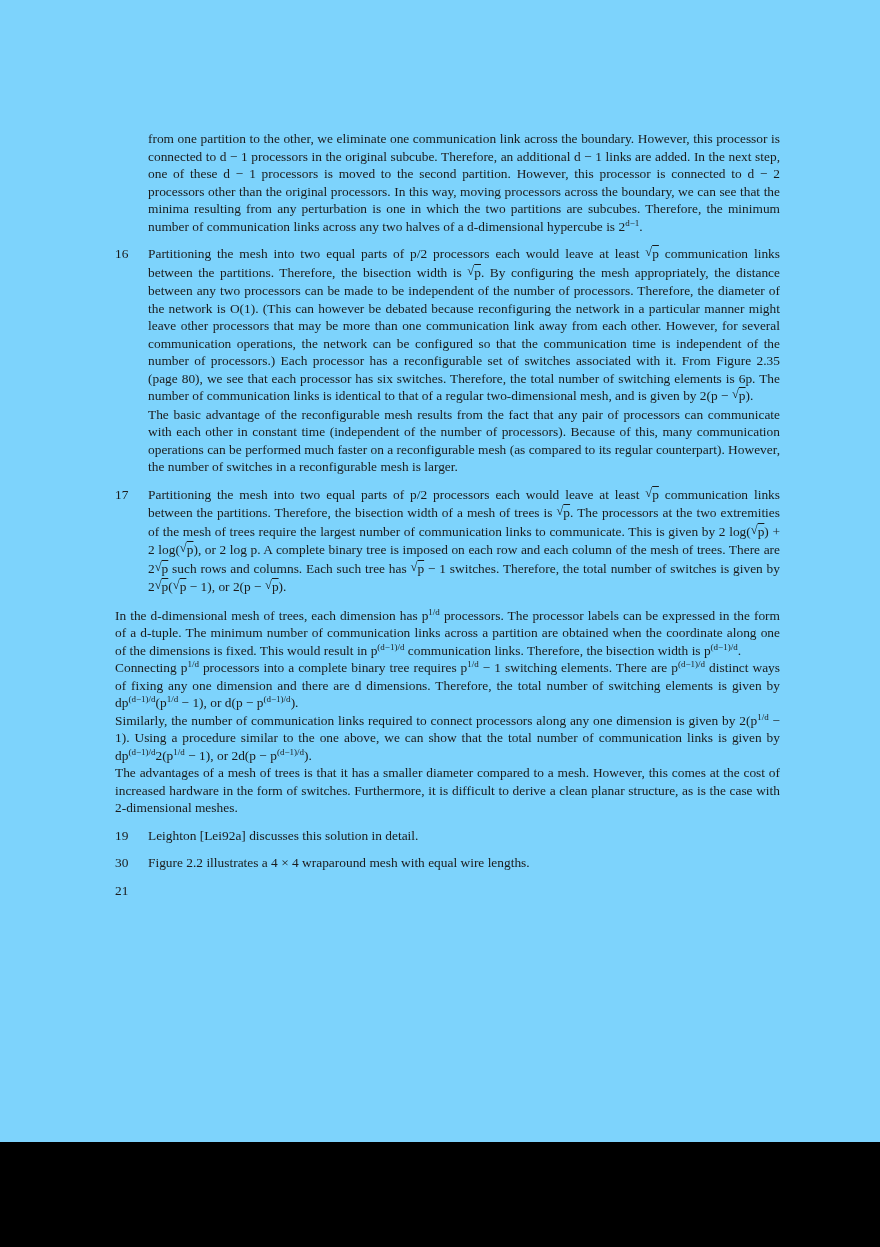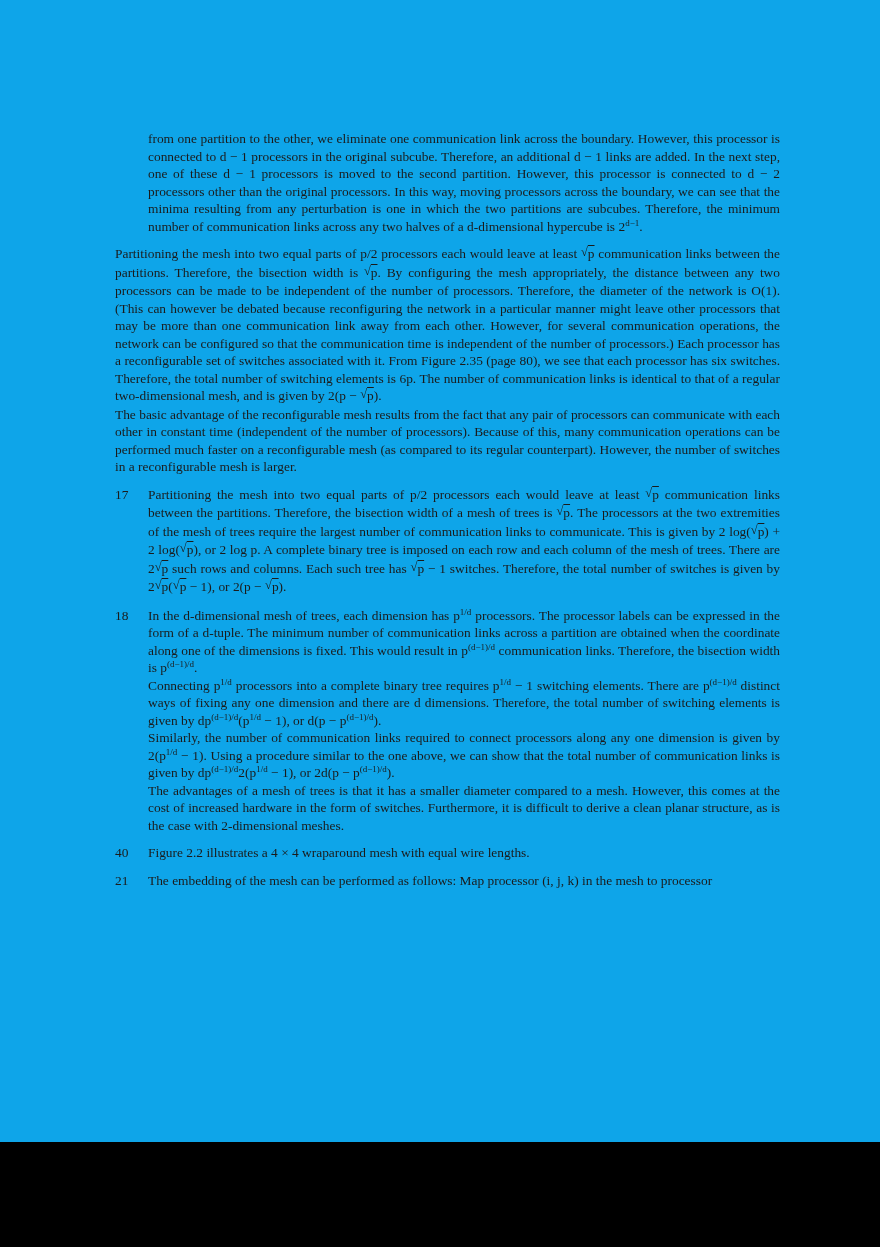--- a/index.html
+++ b/index.html
@@ -7,21 +7,21 @@
     width: 880px; height: 1247px;
     background: #000;
     font-family: "Liberation Serif", "DejaVu Serif", serif;
     position: relative;
     overflow: hidden;
   }
   .stage { position: absolute; top: 0; left: 0; width: 880px; height: 1247px; }
   .paper {
     position: absolute; top: 0; left: 0;
     width: 880px; height: 1142px;
-    background: #0ea5e9;
+    background: #7dd3fc;
     color: #1b1b1b;
     overflow: hidden;
   }
   .content {
     position: absolute; top: 130px; left: 115px;
     width: 665px;
   }
   .item { display: flex; margin-bottom: 10px; }
   .num {
     flex: none; width: 33px;
@@ -57,48 +57,53 @@
 <div class="stage">
   <div class="paper">
     <div class="content" id="doc">
         <div class="item">
           <div class="num"></div>
           <div class="body">
             <p>from one partition to the other, we eliminate one communication link across the boundary.  However, this processor is connected to d − 1 processors in the original subcube.  Therefore, an additional d − 1 links are added. In the next step, one of these d − 1 processors is moved to the second partition.  However, this processor is connected to d − 2 processors other than the original processors. In this way, moving processors across the boundary, we can see that the minima resulting from any perturbation is one in which the two partitions are subcubes. Therefore, the minimum number of communication links across any two halves of a d-dimensional hypercube is 2<sup>d−1</sup>.</p>
           </div>
         </div>
         <div class="item">
+          <div class="num">16</div>
           <div class="body">
             <p>Partitioning the mesh into two equal parts of p/2 processors each would leave at least <span class="sqrt"><span class="rad">√</span><span class="vinc">p</span></span> communication links between the partitions.  Therefore, the bisection width is <span class="sqrt"><span class="rad">√</span><span class="vinc">p</span></span>. By configuring the mesh appropriately, the distance between any two processors can be made to be independent of the number of processors. Therefore, the diameter of the network is O(1). (This can however be debated because reconfiguring the network in a particular manner might leave other processors that may be more than one communication link away from each other.  However, for several communication operations, the network can be configured so that the communication time is independent of the number of processors.) Each processor has a reconfigurable set of switches associated with it.  From Figure 2.35 (page 80), we see that each processor has six switches.  Therefore, the total number of switching elements is 6p. The number of communication links is identical to that of a regular two-dimensional mesh, and is given by 2(p − <span class="sqrt"><span class="rad">√</span><span class="vinc">p</span></span>).</p>
             <p>The basic advantage of the reconfigurable mesh results from the fact that any pair of processors can communicate with each other in constant time (independent of the number of processors).  Because of this, many communication operations can be performed much faster on a reconfigurable mesh (as compared to its regular counterpart). However, the number of switches in a reconfigurable mesh is larger.</p>
           </div>
         </div>
         <div class="item">
           <div class="num">17</div>
           <div class="body">
             <p>Partitioning the mesh into two equal parts of p/2 processors each would leave at least <span class="sqrt"><span class="rad">√</span><span class="vinc">p</span></span> communication links between the partitions.  Therefore, the bisection width of a mesh of trees is <span class="sqrt"><span class="rad">√</span><span class="vinc">p</span></span>.  The processors at the two extremities of the mesh of trees require the largest number of communication links to communicate. This is given by 2 log(<span class="sqrt"><span class="rad">√</span><span class="vinc">p</span></span>) + 2 log(<span class="sqrt"><span class="rad">√</span><span class="vinc">p</span></span>), or 2 log p.  A complete binary tree is imposed on each row and each column of the mesh of trees.  There are 2<span class="sqrt"><span class="rad">√</span><span class="vinc">p</span></span> such rows and columns.  Each such tree has <span class="sqrt"><span class="rad">√</span><span class="vinc">p</span></span> − 1 switches. Therefore, the total number of switches is given by 2<span class="sqrt"><span class="rad">√</span><span class="vinc">p</span></span>(<span class="sqrt"><span class="rad">√</span><span class="vinc">p</span></span> − 1), or 2(p − <span class="sqrt"><span class="rad">√</span><span class="vinc">p</span></span>).</p>
           </div>
         </div>
         <div class="item">
-          <div class="num">18</div>
           <div class="body">
             <p>In the d-dimensional mesh of trees, each dimension has p<sup>1/d</sup> processors. The processor labels can be expressed in the form of a d-tuple. The minimum number of communication links across a partition are obtained when the coordinate along one of the dimensions is fixed.  This would result in p<sup>(d−1)/d</sup> communication links. Therefore, the bisection width is p<sup>(d−1)/d</sup>.</p>
             <p>Connecting p<sup>1/d</sup> processors into a complete binary tree requires p<sup>1/d</sup> − 1 switching elements.  There are p<sup>(d−1)/d</sup> distinct ways of fixing any one dimension and there are d dimensions. Therefore, the total number of switching elements is given by dp<sup>(d−1)/d</sup>(p<sup>1/d</sup> − 1), or d(p − p<sup>(d−1)/d</sup>).</p>
             <p>Similarly, the number of communication links required to connect processors along any one dimension is given by 2(p<sup>1/d</sup> − 1).  Using a procedure similar to the one above, we can show that the total number of communication links is given by dp<sup>(d−1)/d</sup>2(p<sup>1/d</sup> − 1), or 2d(p − p<sup>(d−1)/d</sup>).</p>
             <p>The advantages of a mesh of trees is that it has a smaller diameter compared to a mesh. However, this comes at the cost of increased hardware in the form of switches. Furthermore, it is difficult to derive a clean planar structure, as is the case with 2-dimensional meshes.</p>
           </div>
         </div>
         <div class="item">
-          <div class="num">40</div>
+          <div class="num">19</div>
+          <div class="body">
+            <p>Leighton [Lei92a] discusses this solution in detail.</p>
+          </div>
+        </div>
+        <div class="item">
+          <div class="num">30</div>
           <div class="body">
             <p>Figure 2.2 illustrates a 4 × 4 wraparound mesh with equal wire lengths.</p>
           </div>
         </div>
         <div class="item">
           <div class="num">21</div>
           <div class="body">
-            <p>The embedding of the mesh can be performed as follows: Map processor (i, j, k) in the mesh to processor</p>
           </div>
         </div>
       </div>
   </div>
   <div class="letterbox-bottom"></div>
 </div>
 
 </body></html>

